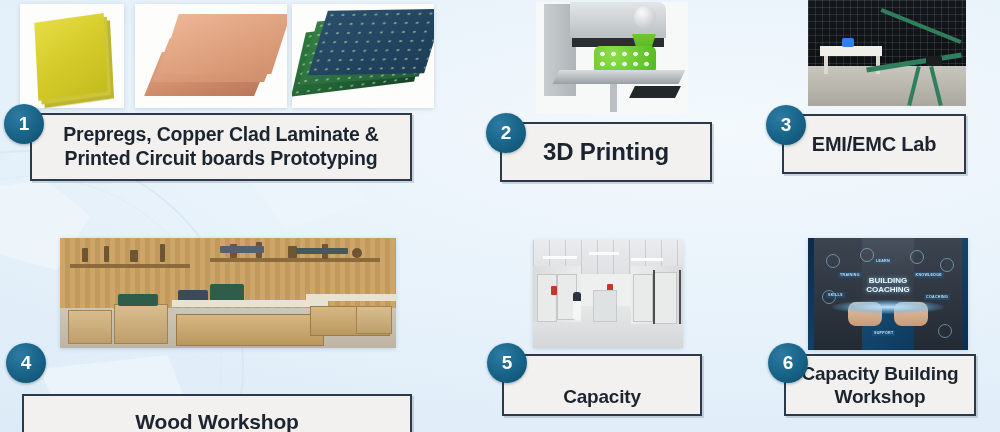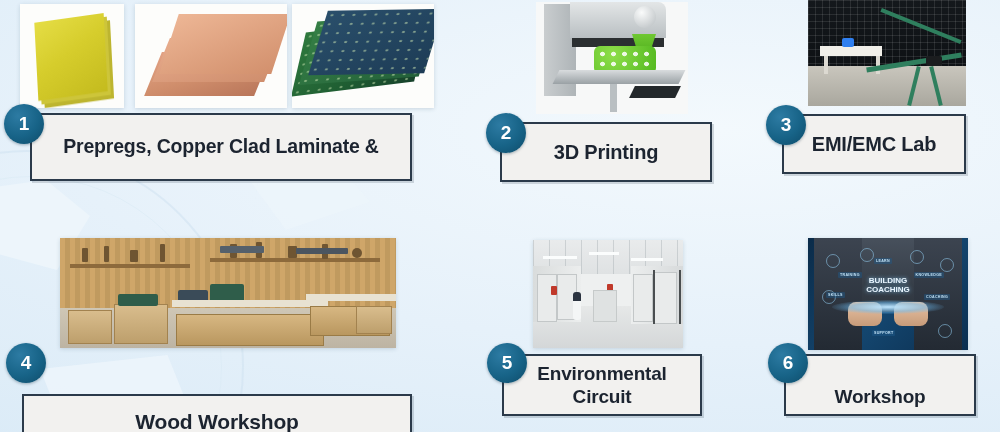--- a/index.html
+++ b/index.html
@@ -239,20 +239,21 @@
       <div class="pcb pb3">
           <div class="pcb-dots"></div>
         </div>
     </div>
 
     <div class="badge" style="left:4px;top:104px;">1</div>
 
     <div class="plate" style="left:30px;top:113px;width:382px;height:68px;">
       <span style="font-size:19.5px;">
         <b>Prepregs, Copper Clad Laminate &amp;</b><br>
+        <b>Printed Circuit boards Prototyping</b>
       </span>
     </div>
   </div>
 
   <div class="card">
 
     <div class="pic p2">
       <div class="pr-body"></div>
       <div class="pr-head">
         <div class="pr-knob"></div>
@@ -261,21 +262,21 @@
       <div class="pr-drip"></div>
       <div class="pr-obj"></div>
       <div class="pr-bed"></div>
       <div class="pr-leg"></div>
       <div class="pr-base"></div>
     </div>
 
     <div class="badge" style="left:486px;top:113px;">2</div>
 
     <div class="plate" style="left:500px;top:122px;width:212px;height:60px;">
-      <span style="font-size:20px;text-align:center;">3D Printing</span>
+      <span style="font-size:24px;text-align:center;">3D Printing</span>
     </div>
   </div>
 
   <div class="card">
 
     <div class="pic p3">
       <div class="ane-wall"></div>
       <div class="ane-floor"></div>
       <div class="ane-table"></div>
       <div class="ane-tleg" style="left:16px;"></div>
@@ -351,22 +352,22 @@
       <div class="et-red" style="left:18px;top:46px;"></div>
       <div class="et-red" style="left:74px;top:44px;"></div>
       <div class="et-eq" style="left:60px;top:50px;width:22px;height:30px;"></div>
       <div class="et-person"></div>
     </div>
 
     <div class="badge" style="left:487px;top:343px;">5</div>
 
     <div class="plate" style="left:502px;top:354px;width:200px;height:62px;">
       <span style="font-size:19px;">
-        <b>Environmental</b><br>
-        <b>Circuit</b>
+        <br>
+        <b>Capacity</b>
       </span>
     </div>
   </div>
 
   <div class="card">
 
     <div class="pic p6 pic-shadow">
       <div class="cb-bg"></div>
       <div class="cb-suitL"></div>
       <div class="cb-suitR"></div>
@@ -389,19 +390,19 @@
       </div>
       <div class="cb-hand cb-handL"></div>
       <div class="cb-hand cb-handR"></div>
       <div class="cb-glow"></div>
     </div>
 
     <div class="badge" style="left:768px;top:343px;">6</div>
 
     <div class="plate" style="left:784px;top:354px;width:192px;height:62px;">
       <span style="font-size:19px;">
-        <br>
+        <b>Capacity Building</b><br>
         <b>Workshop</b>
       </span>
     </div>
   </div>
 
 </div>
 
 </body></html>

